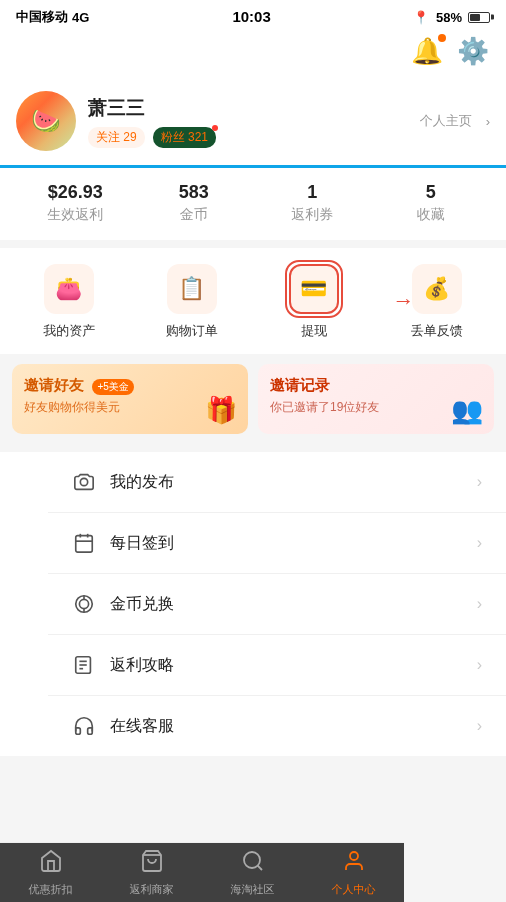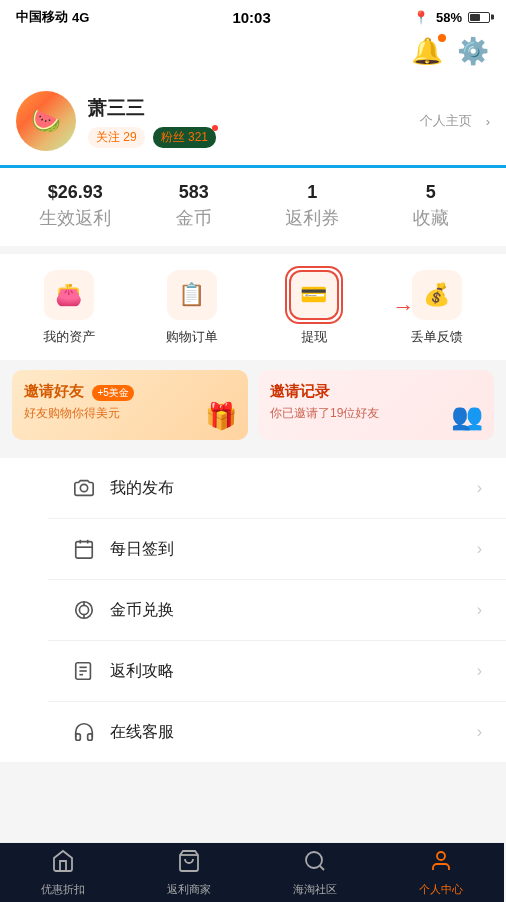--- a/index.html
+++ b/index.html
@@ -10,21 +10,20 @@
       font-family: -apple-system, 'PingFang SC', 'Helvetica Neue', sans-serif;
       background: #f5f5f5;
       overflow-x: hidden;
     }
 
     
     .status-bar {
       background: #fff;
       display: flex;
       justify-content: space-between;
-      align-items: center;
       padding: 8px 16px 4px;
       font-size: 13px;
       font-weight: 600;
     }
     .status-left { display: flex; align-items: center; gap: 4px; }
     .status-right { display: flex; align-items: center; gap: 6px; font-size: 13px; }
     .battery-icon {
       width: 22px; height: 11px; border: 1.5px solid #333; border-radius: 2px;
       position: relative; display: inline-flex; align-items: center; padding: 1px;
     }
@@ -86,21 +85,21 @@
     
     .stats-row {
       background: #fff;
       display: flex;
       padding: 14px 16px 16px;
       gap: 0;
       border-top: 3px solid #0ea5e9;
     }
     .stat-item { flex: 1; text-align: center; }
     .stat-value { font-size: 18px; font-weight: 700; color: #222; }
-    .stat-label { font-size: 18px; color: #999; margin-top: 3px; }
+    .stat-label { font-size: 14px; color: #999; margin-top: 3px; }
 
     
     .divider { height: 8px; background: #f5f5f5; }
 
     
     .action-icons-row {
       background: #fff;
       display: flex;
       padding: 16px 8px 14px;
       gap: 0;
@@ -156,22 +155,22 @@
       cursor: pointer;
       margin-left: 48px;
     }
     .menu-item:last-child { border-bottom: none; }
     .menu-icon { width: 24px; height: 24px; margin-right: 14px; display: flex; align-items: center; justify-content: center; font-size: 20px; }
     .menu-text { flex: 1; font-size: 16px; color: #222; }
     .menu-arrow { color: #ccc; font-size: 16px; }
 
     
     .bottom-nav {
-      position: fixed; bottom: 0; left: 0; width: 504px;
-      background: #0f172a; border-top: 1px solid #eee;
+      position: fixed; bottom: 0; left: 0; width: 404px;
+      background: #404040; border-top: 1px solid #eee;
       display: flex; height: 60px;
     }
     .nav-item {
       flex: 1; display: flex; flex-direction: column; align-items: center; justify-content: center;
       gap: 3px; cursor: pointer;
     }
     .nav-icon { font-size: 22px; color: #aaa; }
     .nav-icon-active { font-size: 22px; color: #ff6b00; }
     .nav-label { font-size: 11px; color: #aaa; }
     .nav-label-active { font-size: 11px; color: #ff6b00; }

